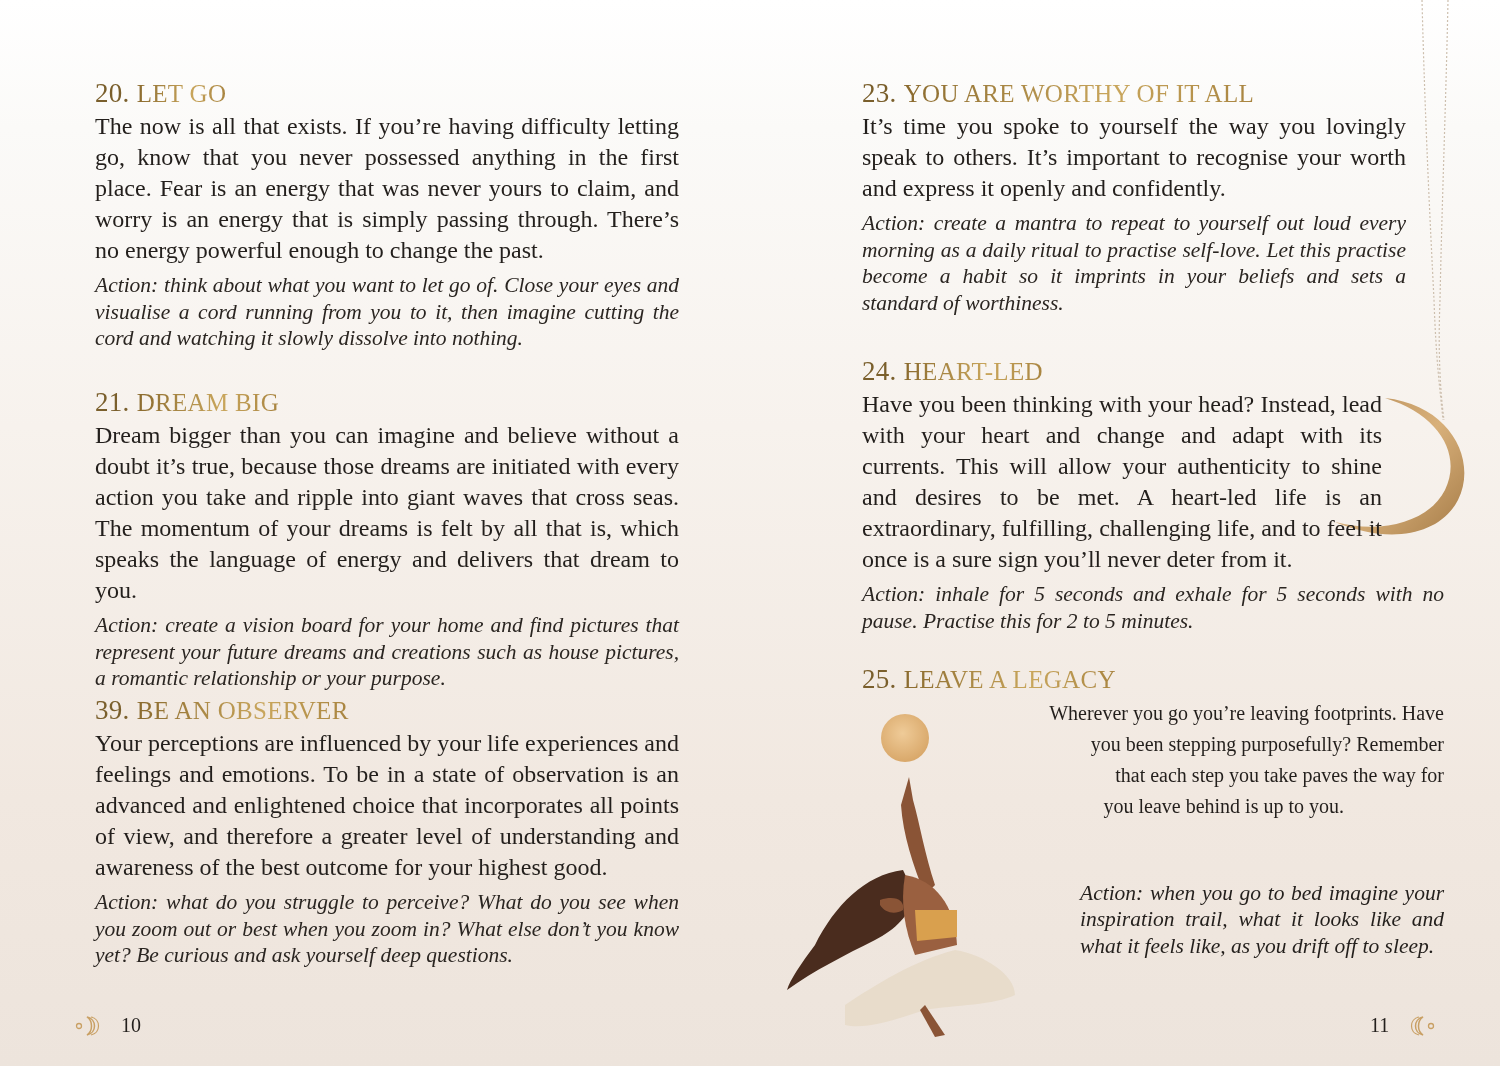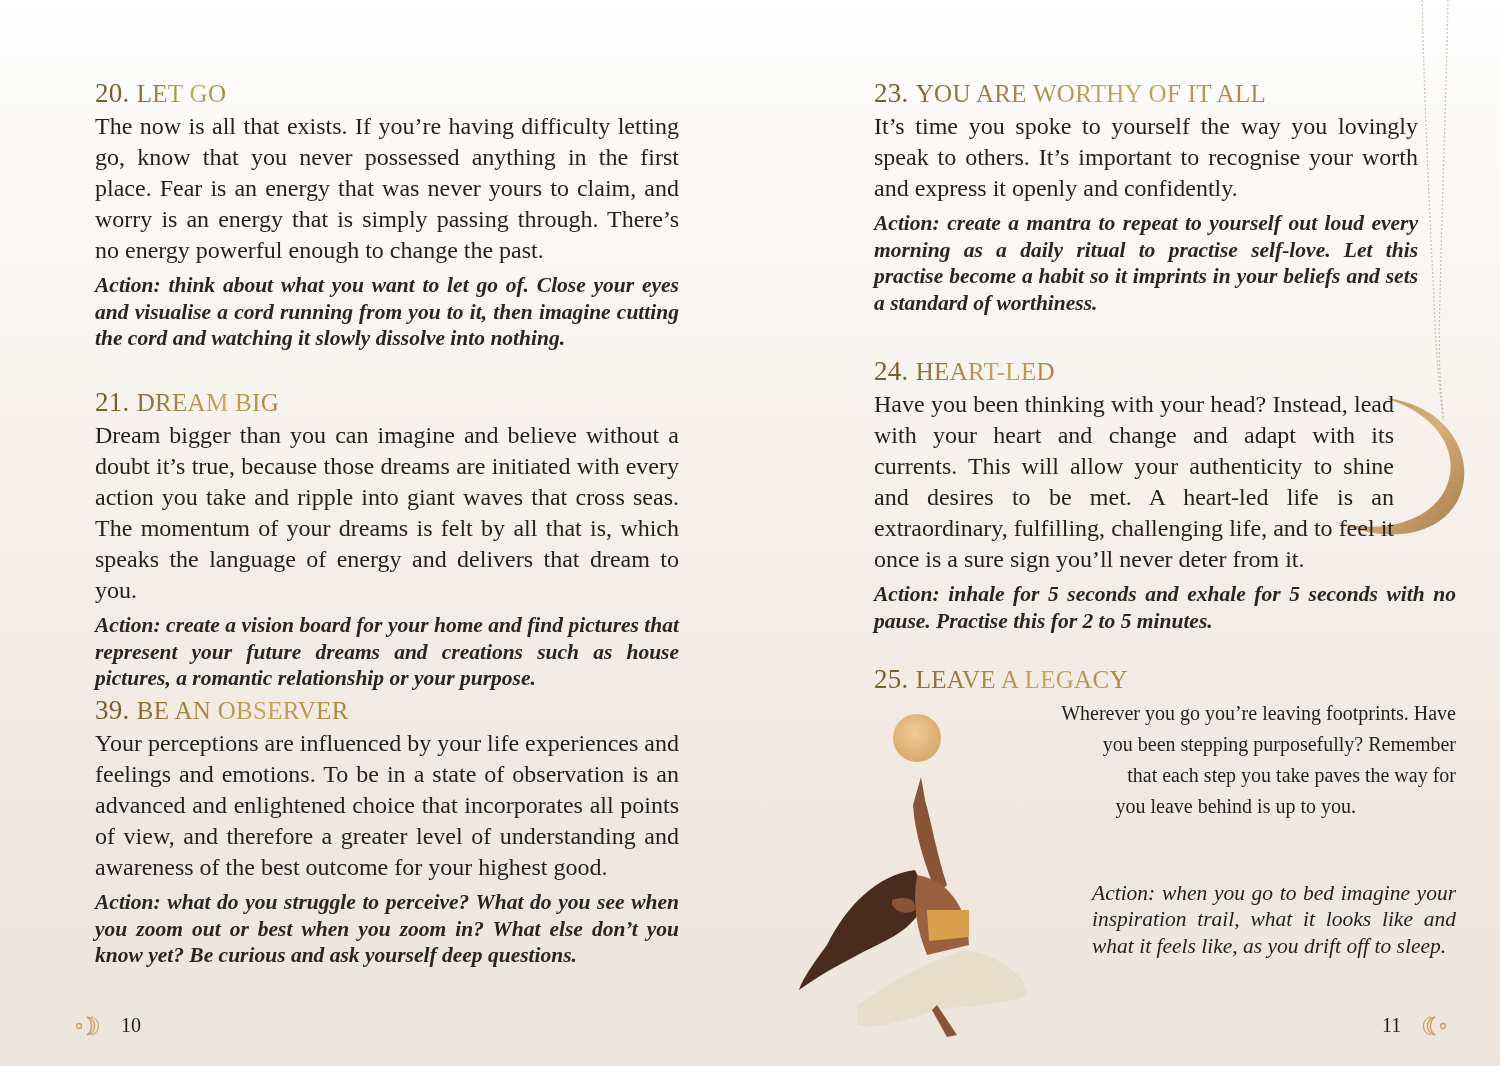--- a/index.html
+++ b/index.html
@@ -25,21 +25,21 @@
     background: linear-gradient(90deg, #8a6a2e, #c9a65c 60%, #a88440);
     -webkit-background-clip: text; background-clip: text; color: transparent;
     text-transform: uppercase; font-variant: normal; font-size: 25px;
   }
   .entry-body {
     font-size: 24px; line-height: 31px; margin: 0; text-align: justify;
     text-align-last: left; color: #231f1c;
   }
   .entry-action {
     font-style: italic; font-size: 21.5px; line-height: 26.5px;
-    margin: 6px 0 0 0; text-align: justify; text-align-last: left; color: #2a2521; font-weight: bold;
+    margin: 6px 0 0 0; text-align: justify; text-align-last: left; color: #2a2521;
   }
 
   #e20 { left: 75px; top: 78px; width: 584px; }
   #e21 { left: 75px; top: 387px; width: 584px; }
   #e22 { left: 75px; top: 695px; width: 584px; }
   #e23 { left: 842px; top: 78px; width: 544px; }
   #e24 { left: 842px; top: 356px; width: 520px; }
   #e24 .entry-action { width: 582px; }
   #e25 { left: 842px; top: 664px; width: 582px; }
 
@@ -104,21 +104,21 @@
       <svg width="28" height="22" viewBox="0 0 28 22">
         <circle cx="4" cy="11" r="2.5" fill="none" stroke="#c9a064" stroke-width="1.3"></circle>
         <path d="M12 2 C 22 4, 22 18, 12 20 C 18 16, 18 6, 12 2 Z" fill="none" stroke="#c9a064" stroke-width="1.5"></path>
         <path d="M16 2 C 26 4, 26 18, 16 20" fill="none" stroke="#c9a064" stroke-width="1.2"></path>
       </svg>
     </span>
     <span>10</span>
   </div>
 </div>
 
-<div class="page page-right" style="left:12px; width:1220px;padding-left:48px;">
+<div class="page page-right" style="left:0; width:1220px;padding-left:48px;">
 
   <div class="entry" id="e23">
     <h2 class="entry-title">
       <span class="num">23.</span>
       <span class="ttl">YOU ARE WORTHY OF IT ALL</span>
     </h2>
     <p class="entry-body">It’s time you spoke to yourself the way you lovingly speak to others. It’s important to recognise your worth and express it openly and confidently.</p>
     <p class="entry-action">Action: create a mantra to repeat to yourself out loud every morning as a daily ritual to practise self-love. Let this practise become a habit so it imprints in your beliefs and sets a standard of worthiness.</p>
   </div>
 

